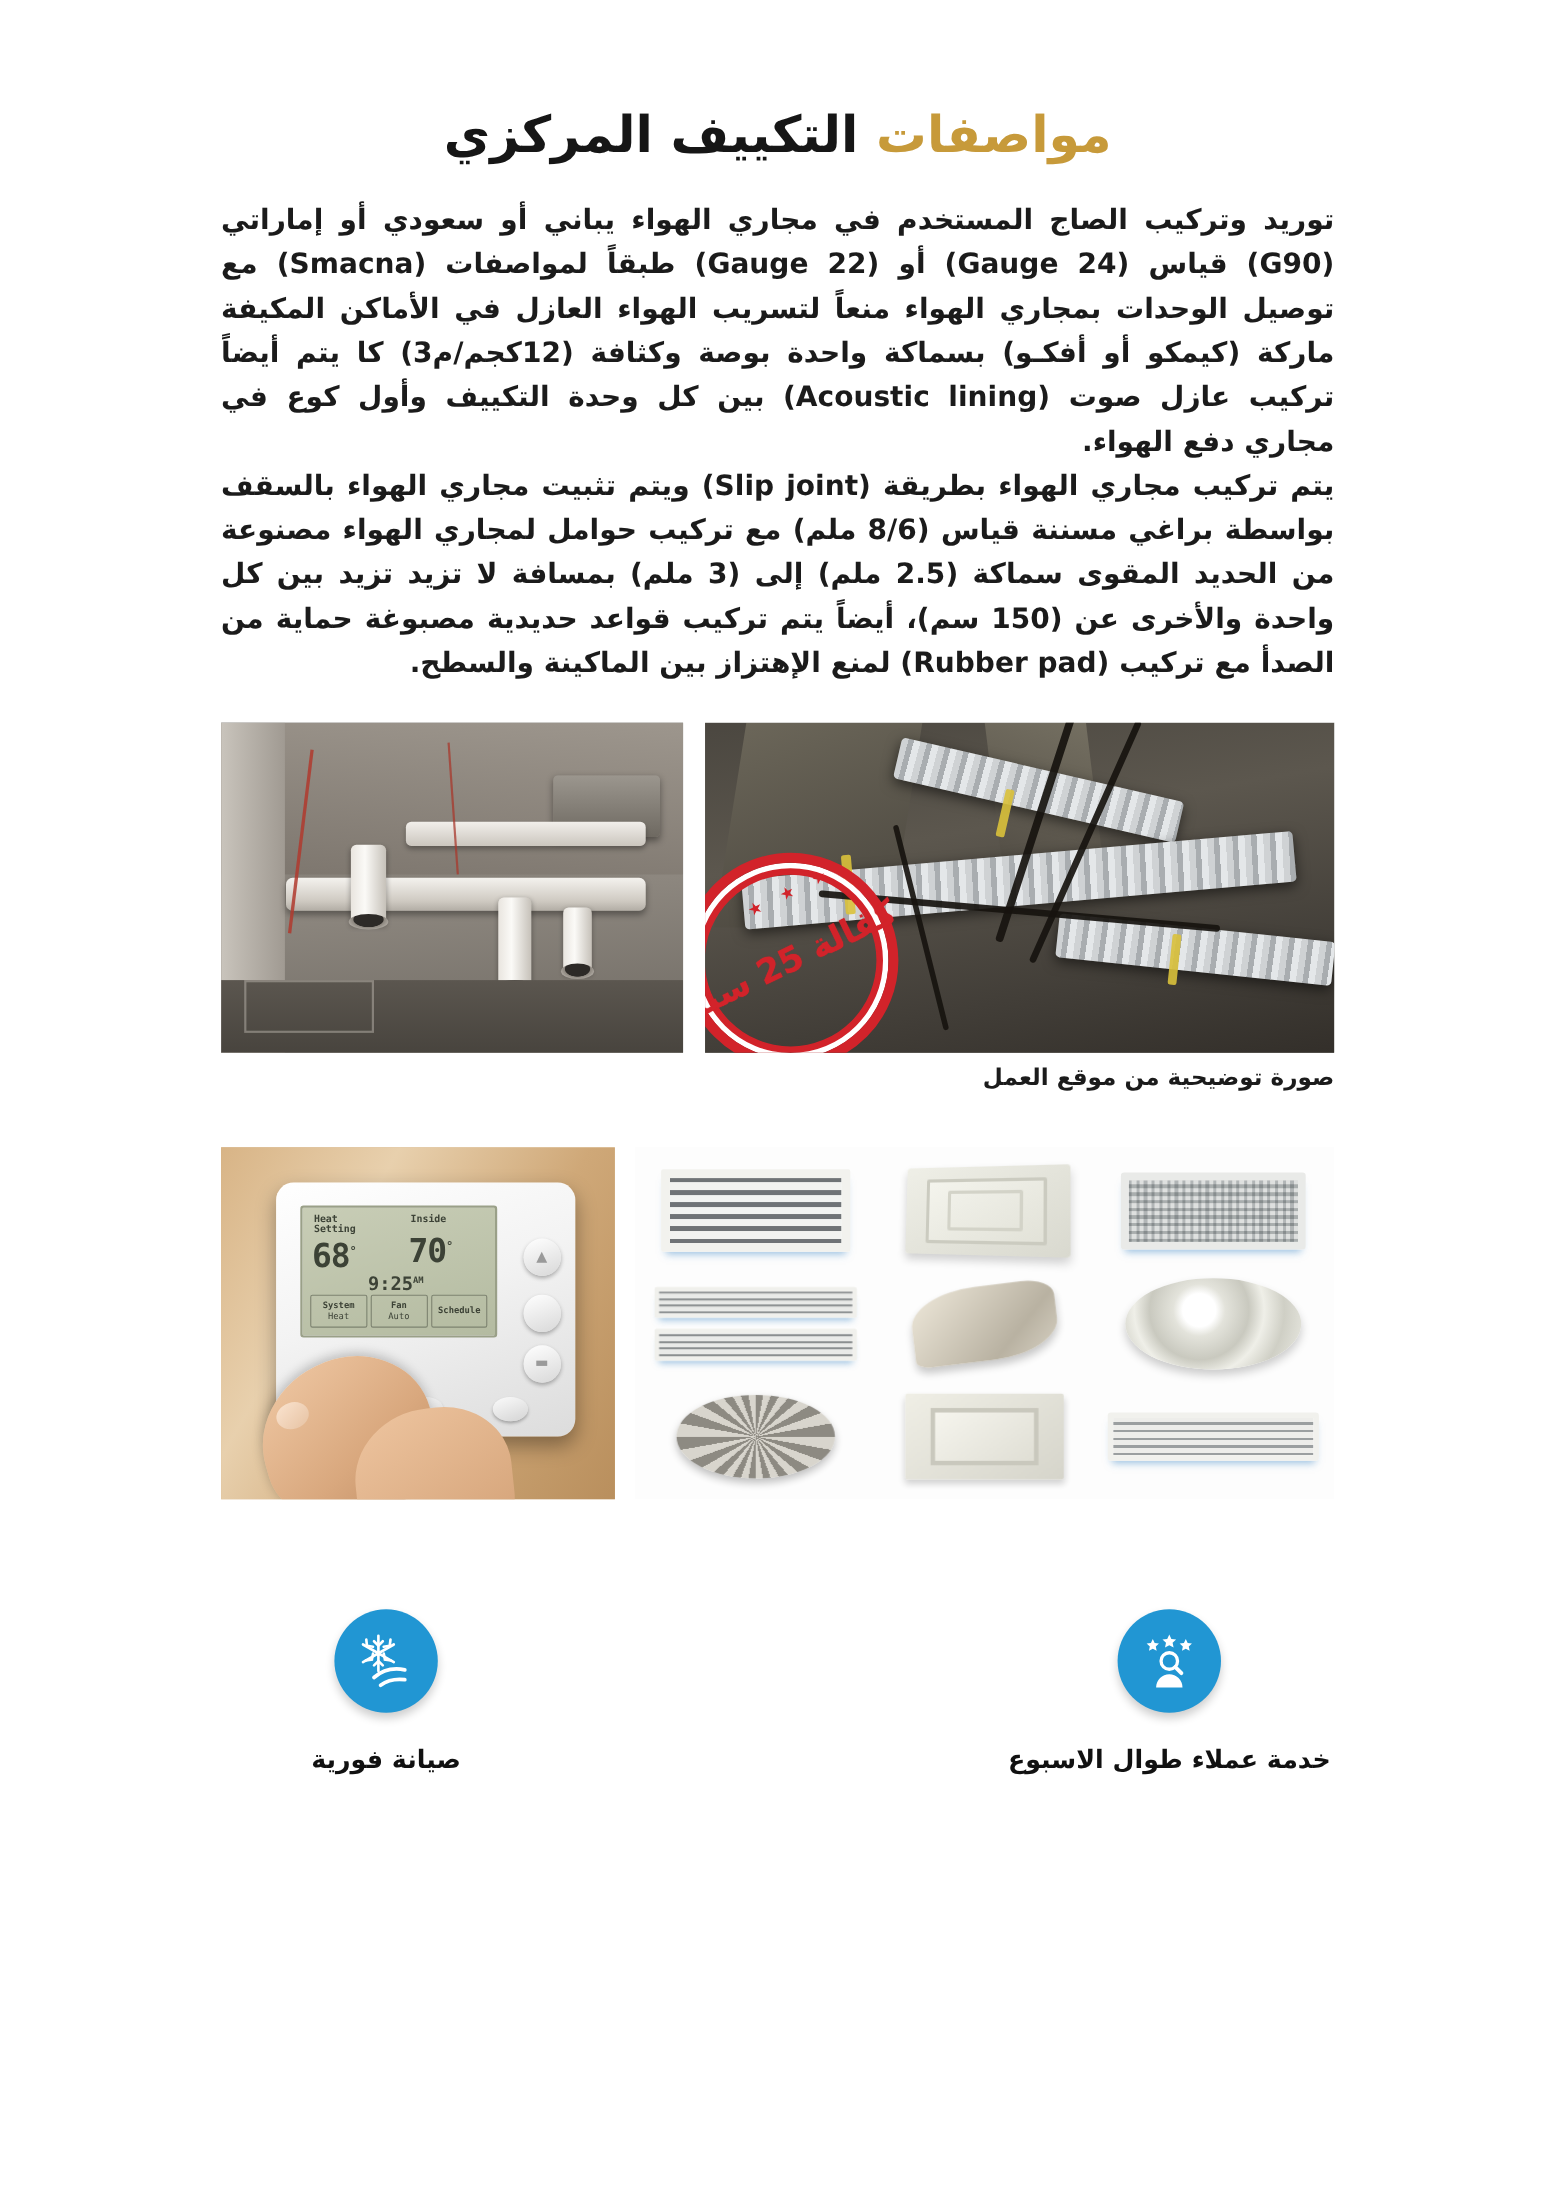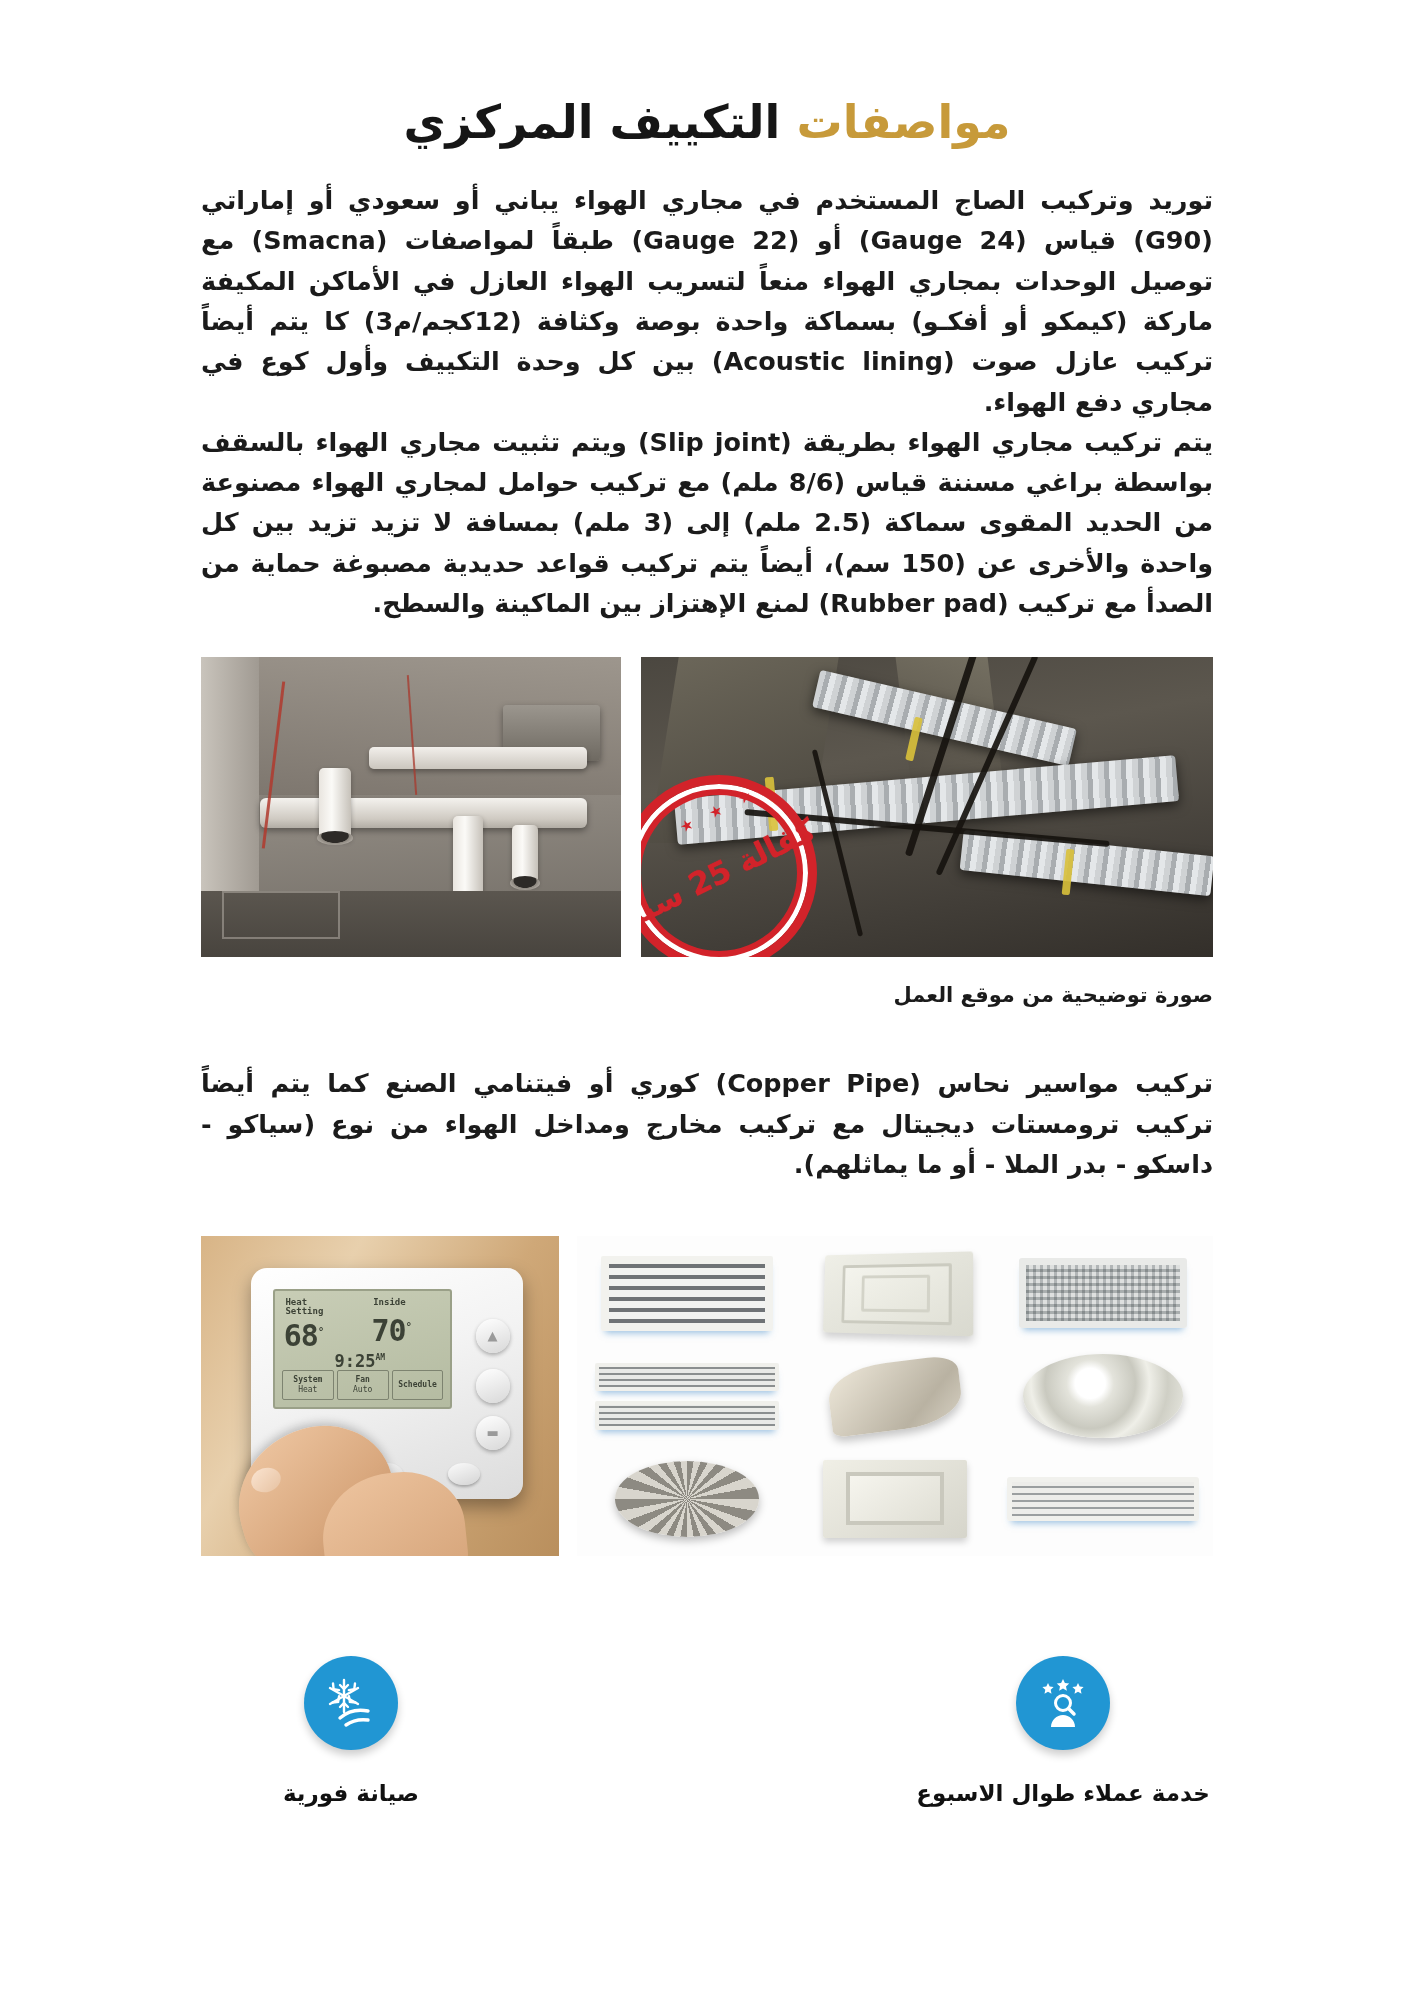--- a/index.html
+++ b/index.html
@@ -203,21 +203,21 @@
     text-align:center;
     color:#d2232a;
     font-size:15px;
     letter-spacing:7px;
     transform:rotate(-26deg);
   }
 
   
   .caption {
     width:1012px;
-    margin:26px auto 0;
+    margin:10px auto 0;
     font-size:21px;
     font-weight:600;
     color:#1b1b1b;
     text-align:right;
   }
 
   
   .copy2 {
     width:1012px;
     margin:56px auto 0;
@@ -516,23 +516,20 @@
       <div class="pa-red"></div>
       <div class="pa-red2"></div>
       <div class="pa-floor"></div>
       <div class="pa-grid"></div>
     </div>
 
   </div>
 
   <div class="caption">صورة توضيحية من موقع العمل</div>
 
-  <div class="copy2">
-    <p>تركيب مواسير نحاس (Copper Pipe) كوري أو فيتنامي الصنع كما يتم أيضاً تركيب ترومستات ديجيتال مع تركيب مخارج ومداخل الهواء من نوع (سياكو - داسكو - بدر الملا - أو ما يماثلهم).</p>
-  </div>
 
   <div class="prod-row">
 
     <div class="grilles">
       <div class="g-cell">
           <div class="gr-eggcrate g-shadow"></div>
         </div>
       <div class="g-cell">
           <div class="gr-diffuser"></div>
         </div>

